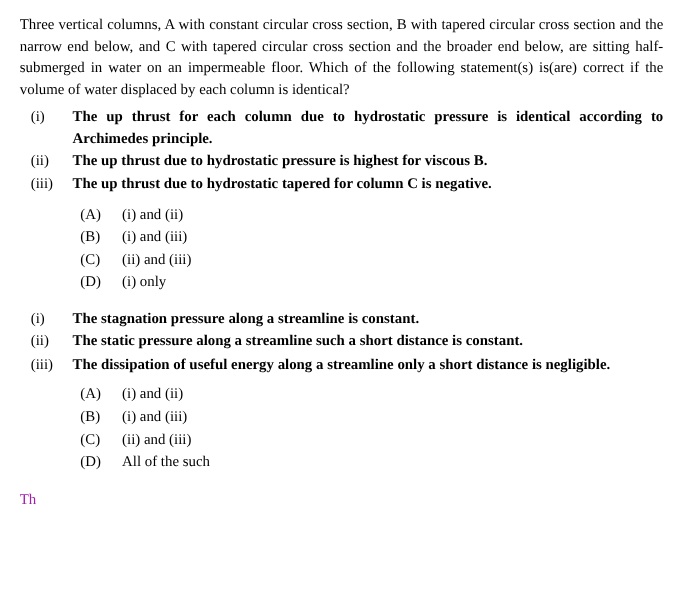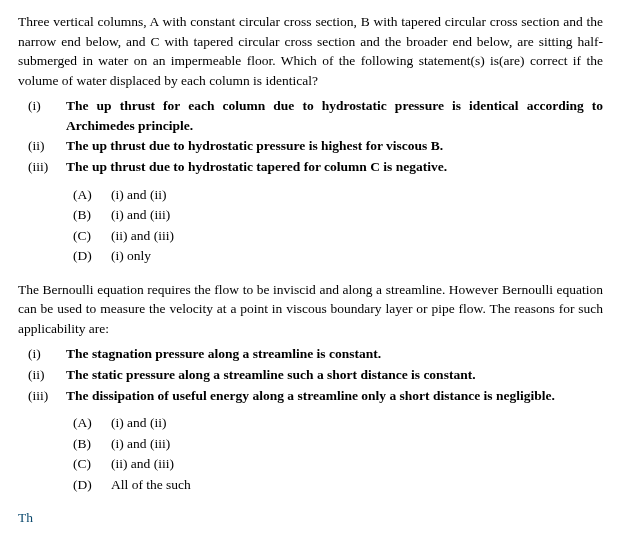--- a/index.html
+++ b/index.html
@@ -65,21 +65,21 @@
       flex-shrink: 0;
     }
 
     .opt-text {
       flex: 1;
     }
 
     .partial-line {
       text-align: justify;
       margin-top: 6px;
-      color: #0c4a6e;
+      color: #a21caf;
     }
   </style>
 </head>
 <body>
 
 <div class="question-block">
   <div class="question-text">Three vertical columns, A with constant circular cross section, B with tapered circular cross section and the narrow end below, and C with tapered circular cross section and the broader end below, are sitting half-submerged in water on an impermeable floor. Which of the following statement(s) is(are) correct if the volume of water displaced by each column is identical?</div>
   <div class="statements">
     <div class="statement-row">
       <span class="stmt-num">(i)</span>
@@ -108,21 +108,20 @@
       <span class="opt-text">(ii) and (iii)</span>
     </div>
     <div class="option-row">
       <span class="opt-label">(D)</span>
       <span class="opt-text">(i) only</span>
     </div>
   </div>
 </div>
 
 <div class="question-block">
-  <div class="question-text">The Bernoulli equation requires the flow to be inviscid and along a streamline. However Bernoulli equation can be used to measure the velocity at a point in viscous boundary layer or pipe flow. The reasons for such applicability are:</div>
   <div class="statements">
     <div class="statement-row">
       <span class="stmt-num">(i)</span>
       <span class="stmt-text">The stagnation pressure along a streamline is constant.</span>
     </div>
     <div class="statement-row">
       <span class="stmt-num">(ii)</span>
       <span class="stmt-text">The static pressure along a streamline such a short distance is constant.</span>
     </div>
     <div class="statement-row">

